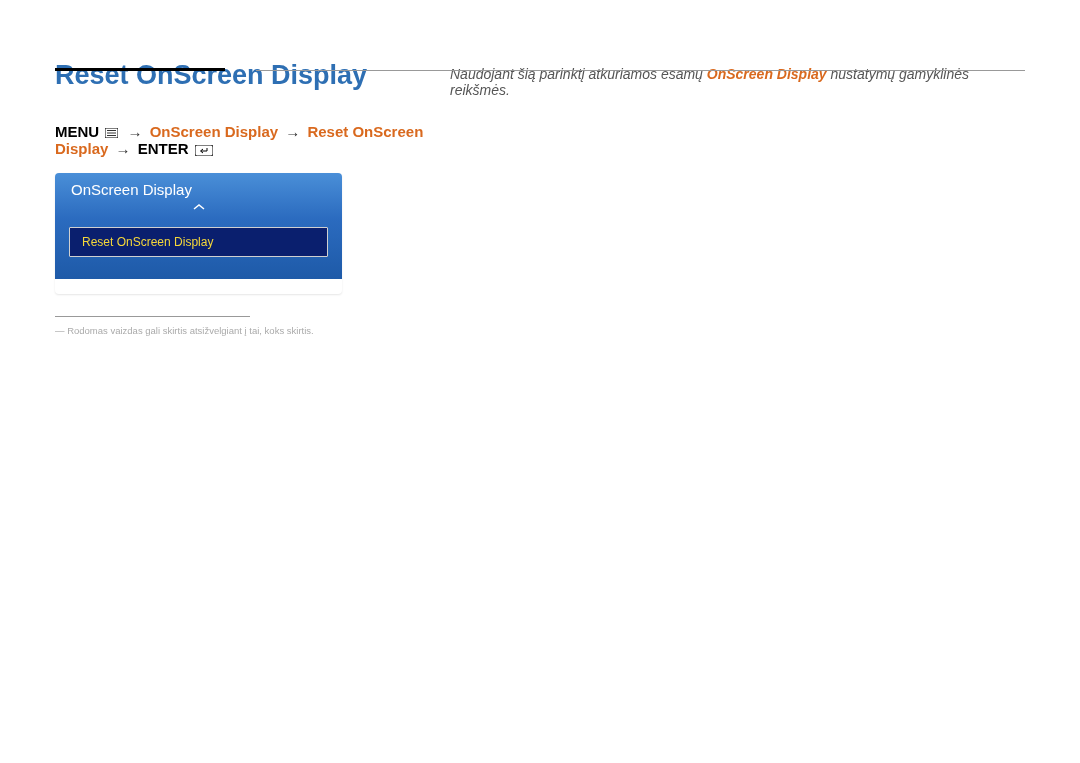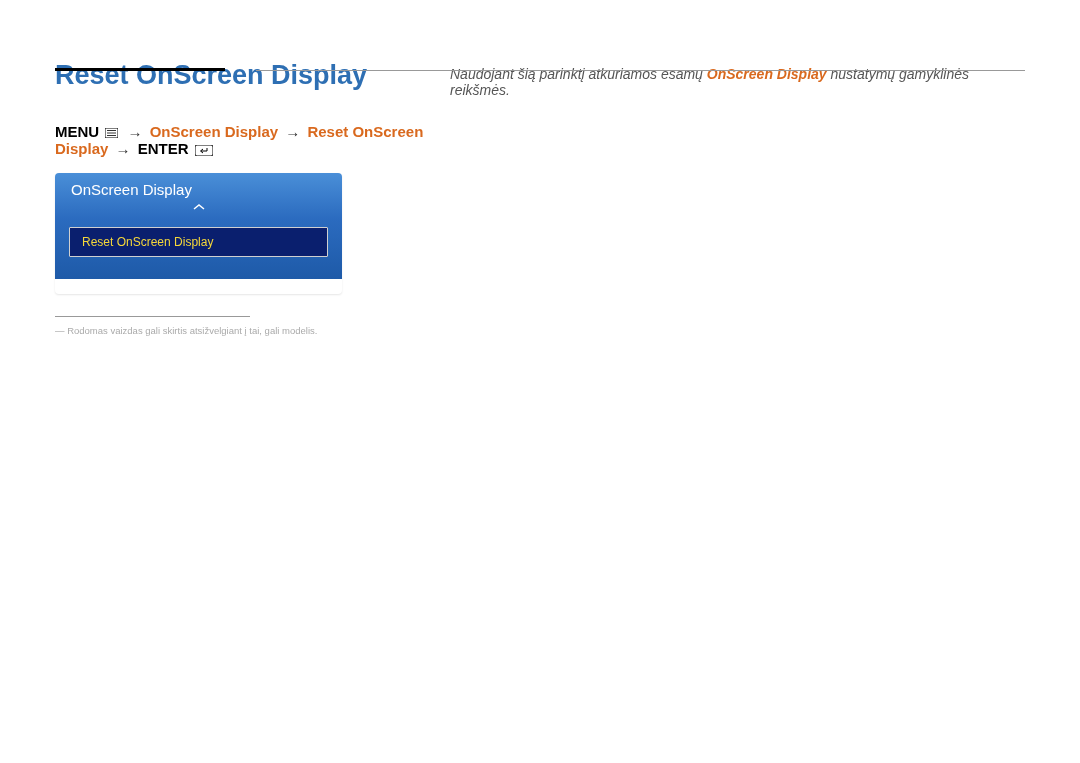--- a/index.html
+++ b/index.html
@@ -183,21 +183,21 @@
           </div>
         </div>
         <div class="osd-body">
           <div class="osd-selected-item">Reset OnScreen Display</div>
         </div>
       </div>
 
       <div class="footnote-divider"></div>
       <div class="footnote-text">
         <span>―</span>
-        <span>Rodomas vaizdas gali skirtis atsižvelgiant į tai, gali modelis.</span>
+        <span>Rodomas vaizdas gali skirtis atsižvelgiant į tai, koks skirtis.</span>
       </div>
     </div>
 
     <div class="right-column">
       <div class="description-text">
         <span>Naudojant šią parinktį atkuriamos esamų </span><span class="orange-inline">OnScreen Display</span><span> nustatymų gamyklinės reikšmės.</span>
       </div>
     </div>
   </div>
 </div>

